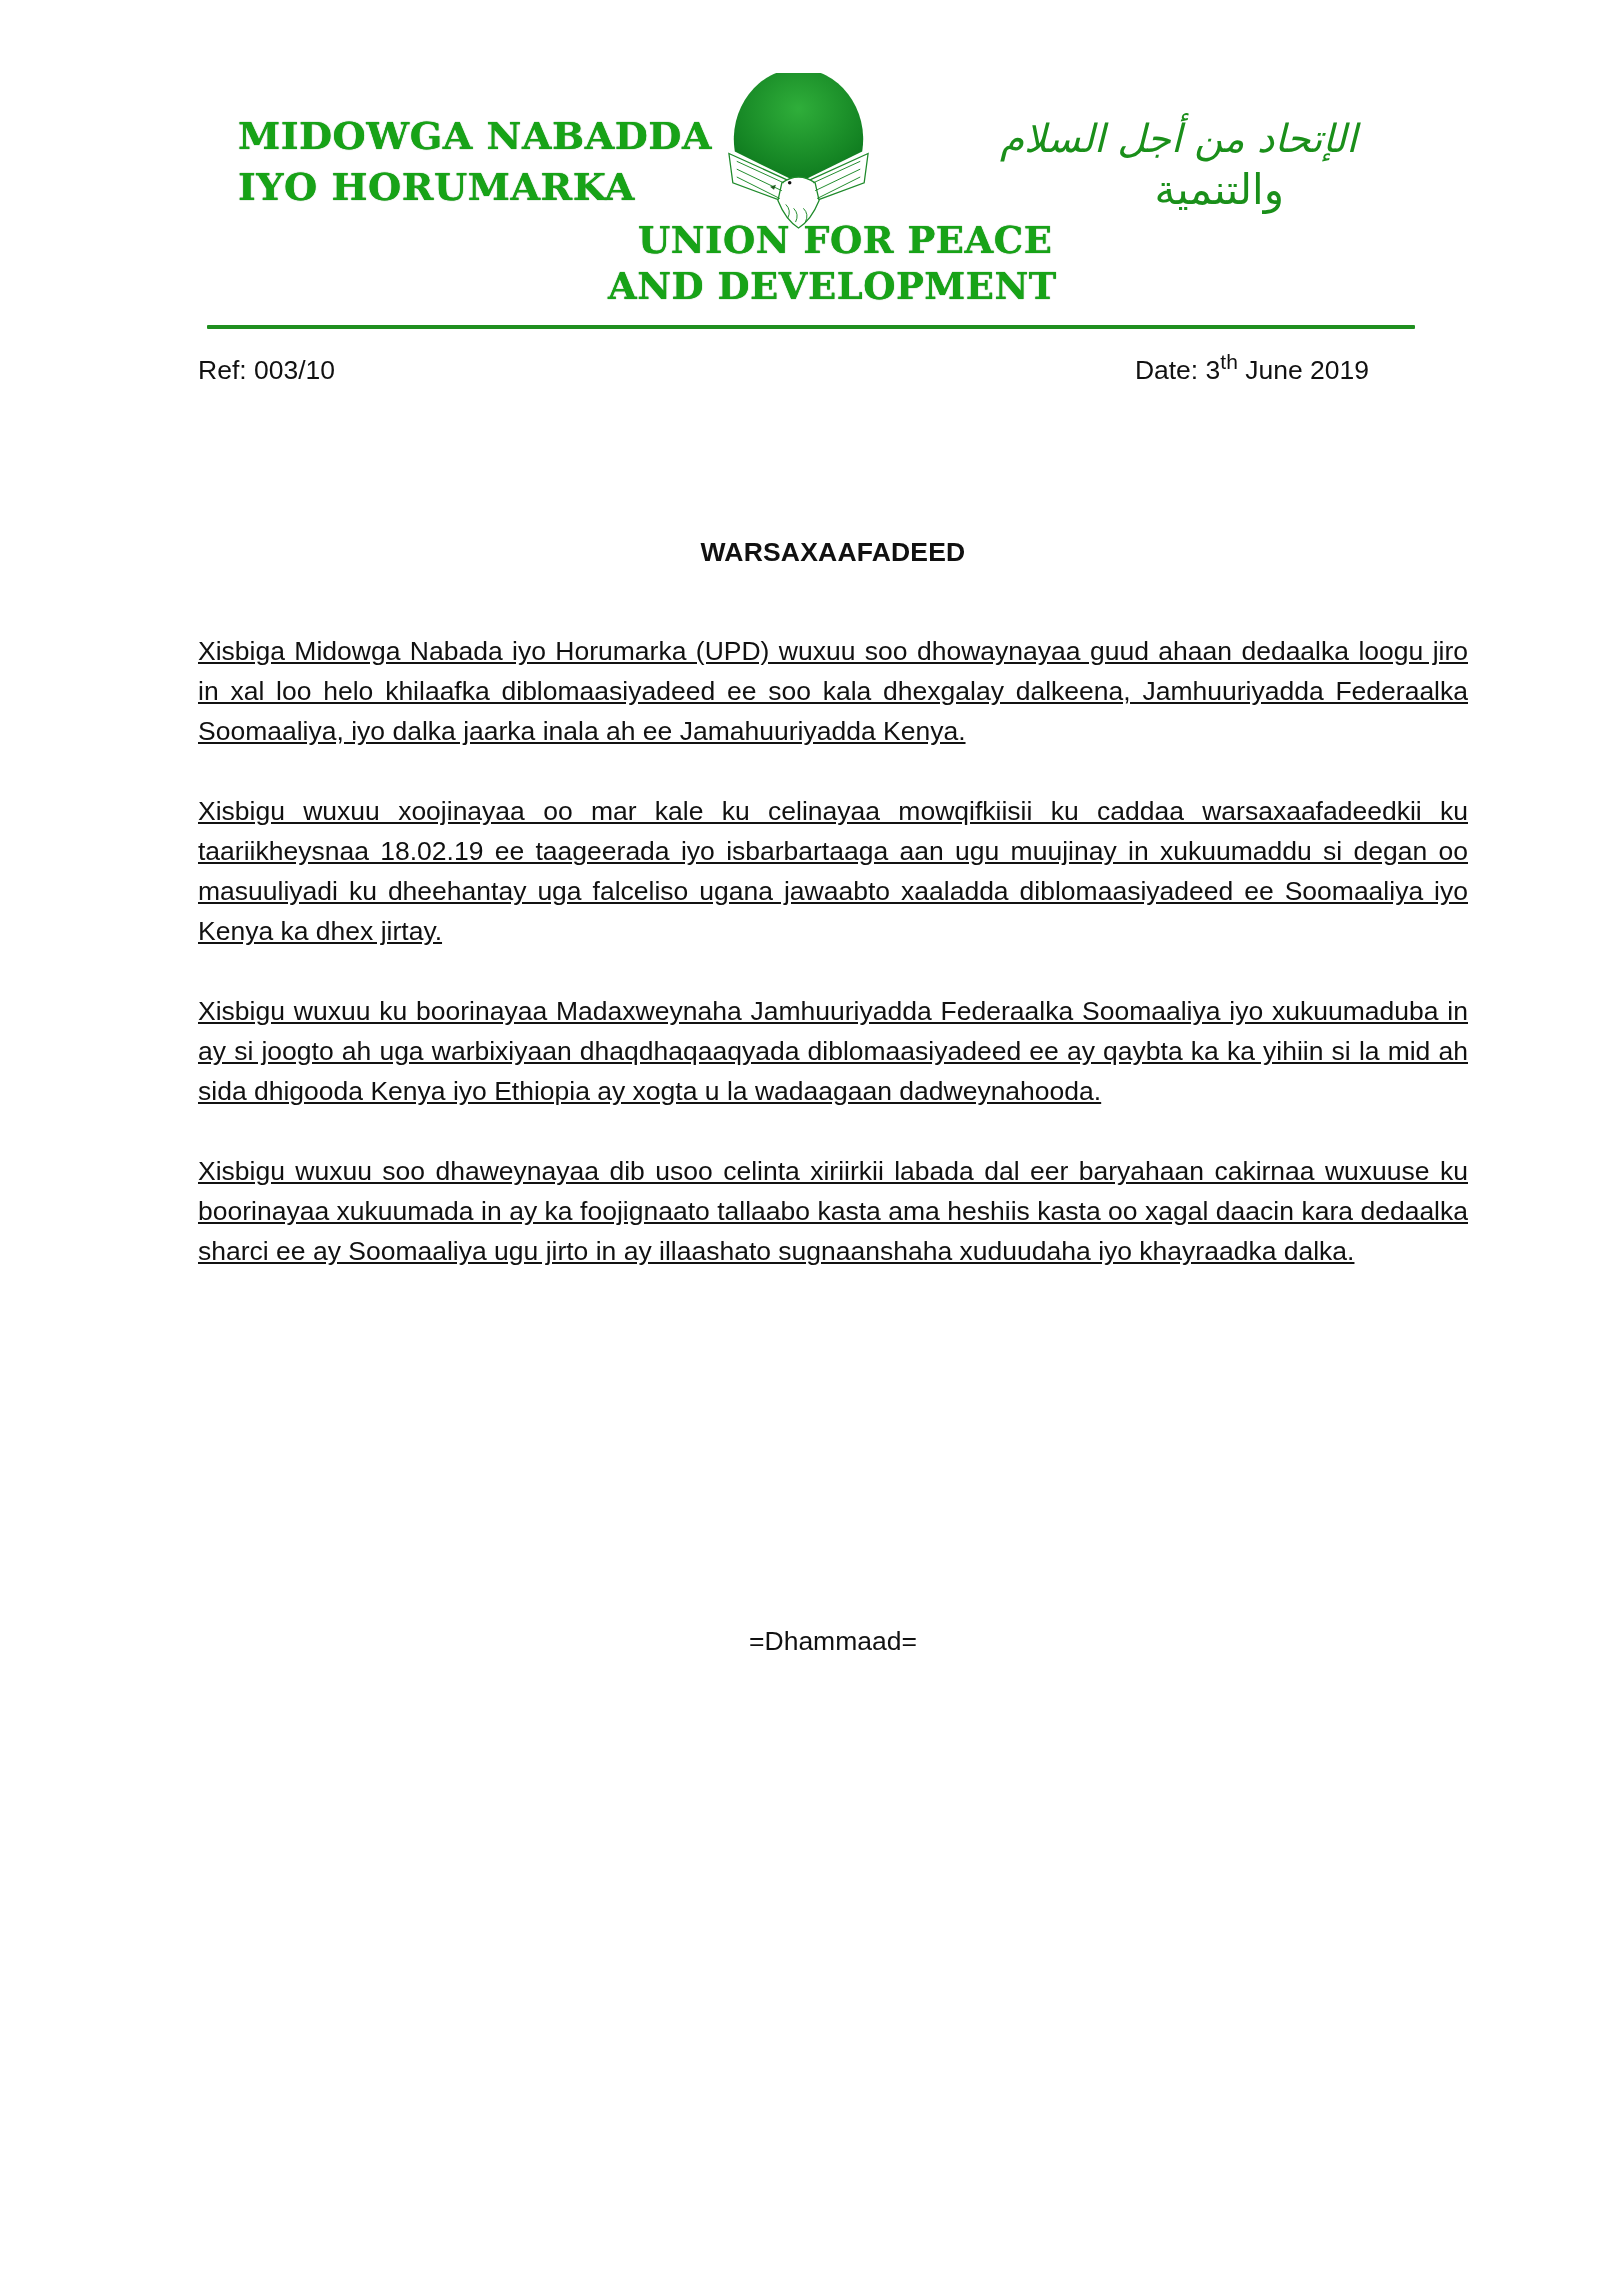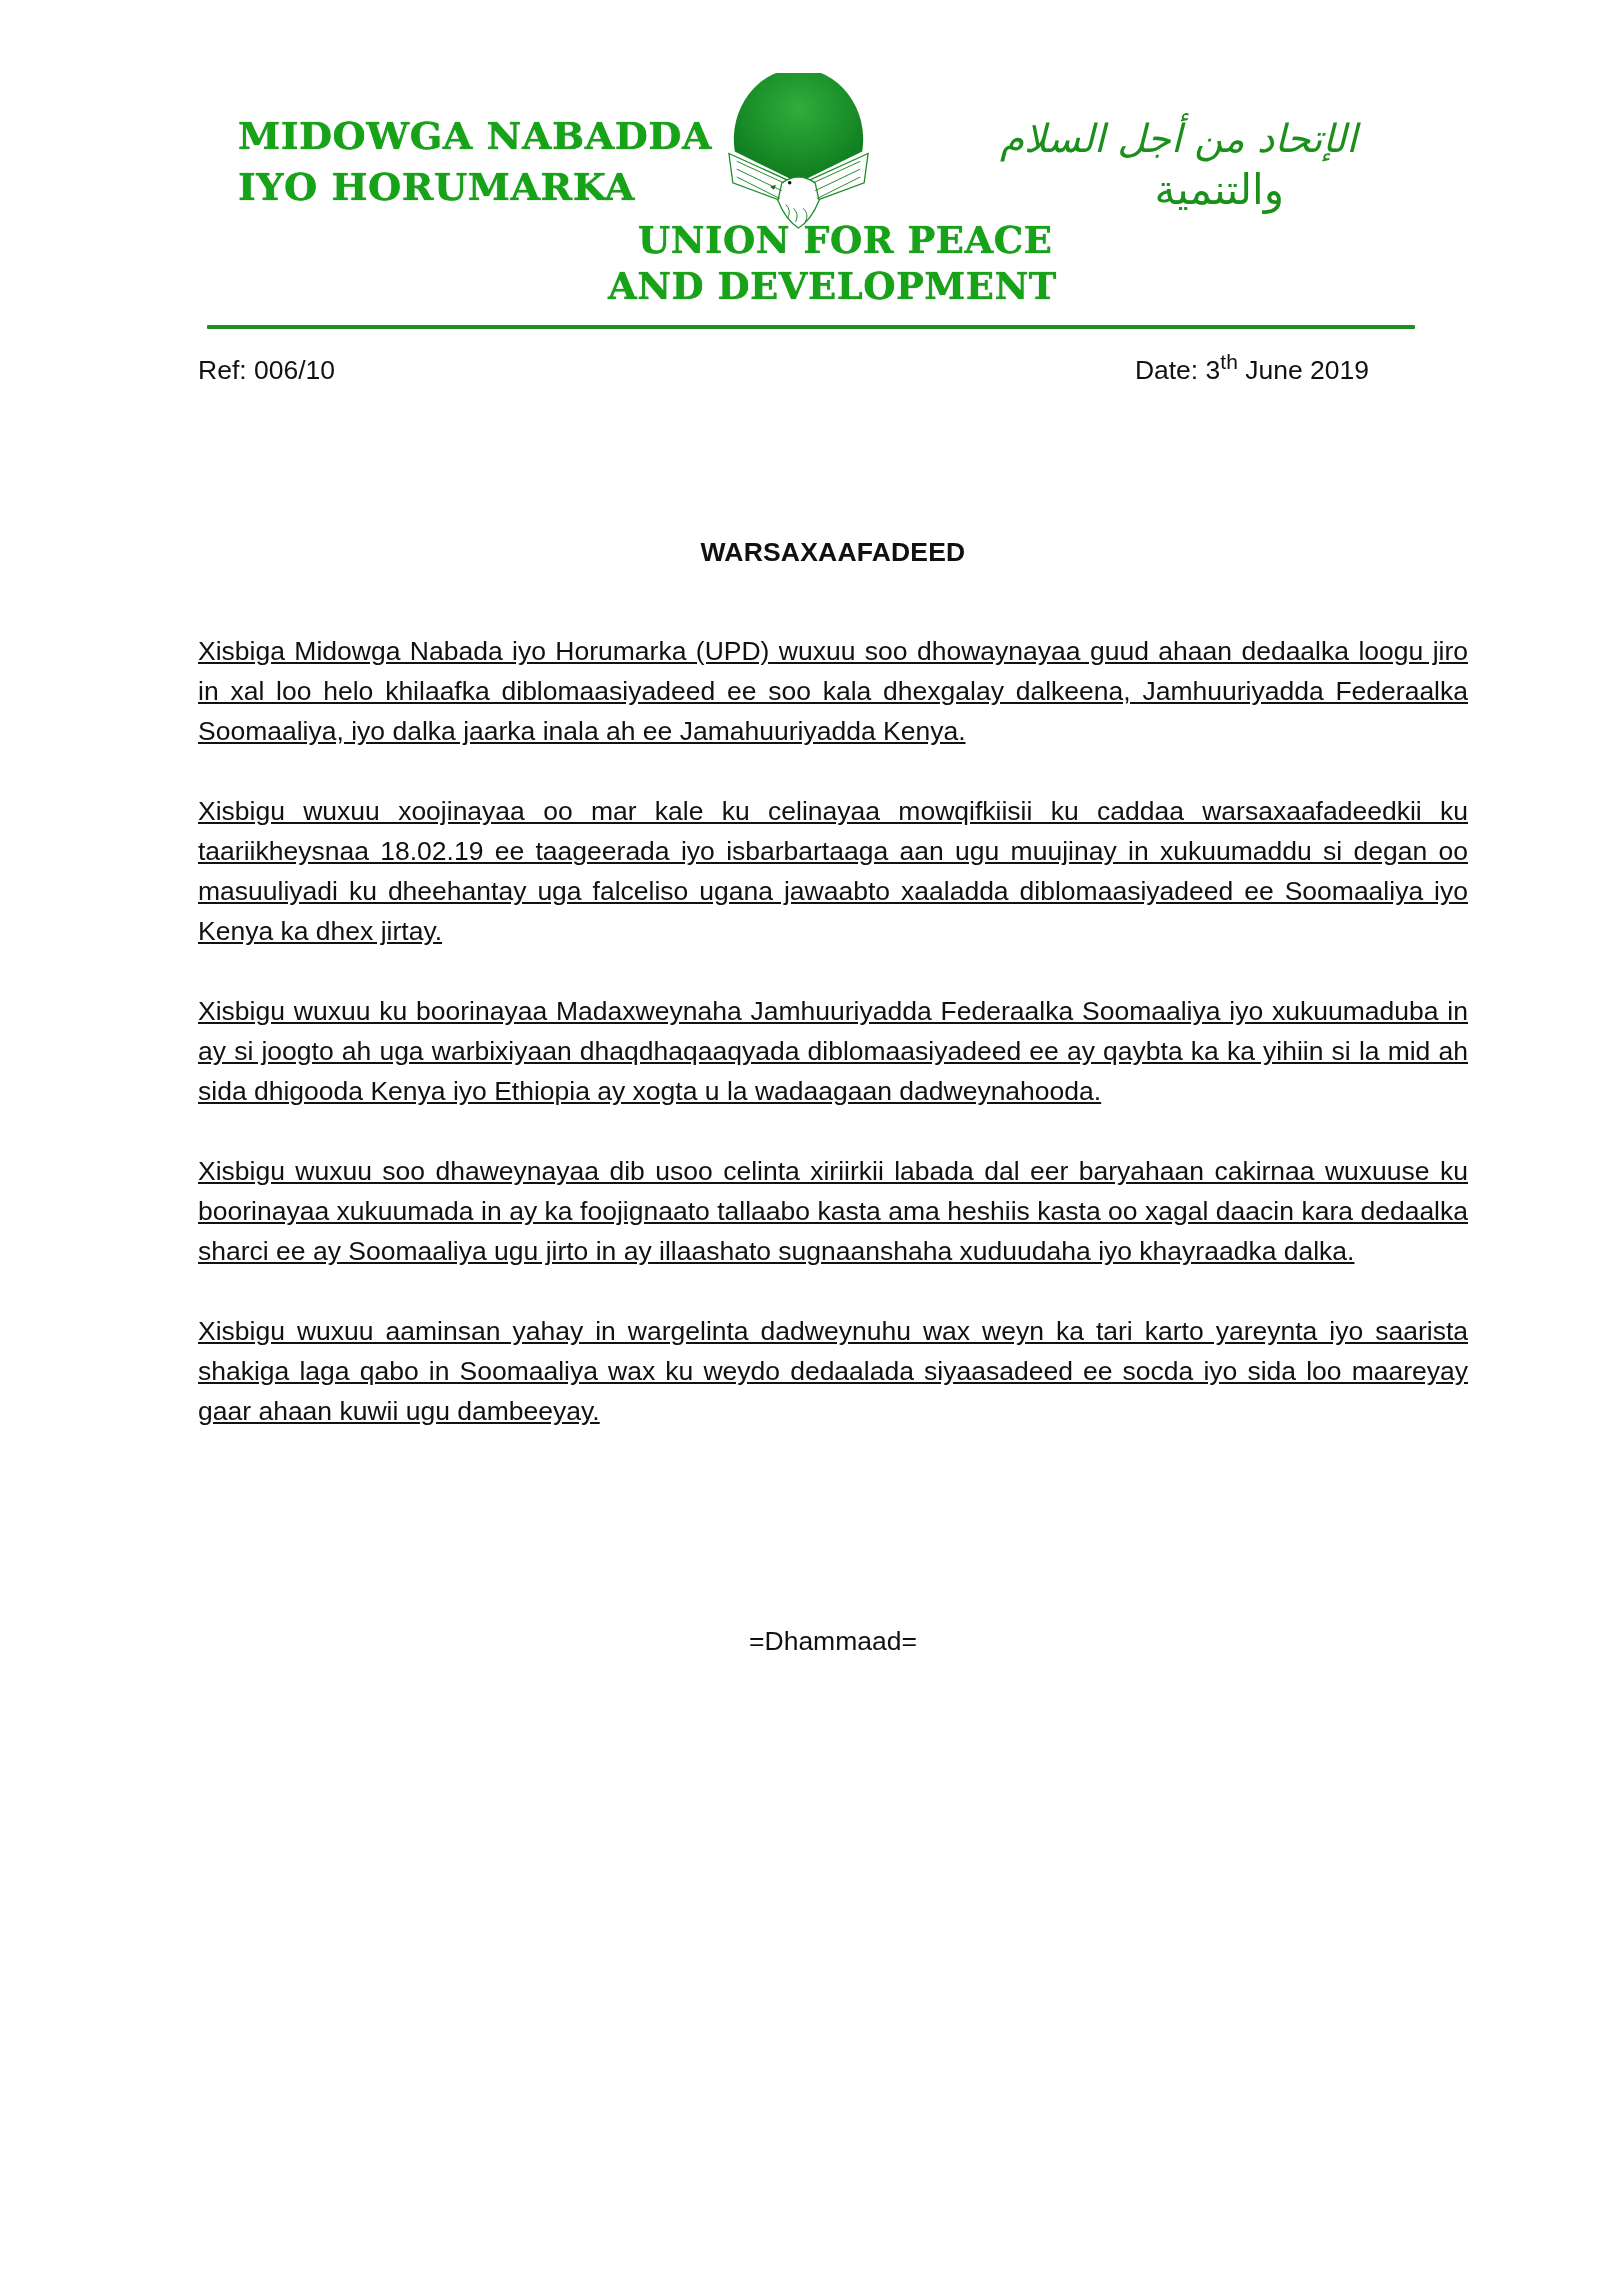--- a/index.html
+++ b/index.html
@@ -76,27 +76,26 @@
 
   <div id="org-ar-line1" class="letterhead-ar">الإتحاد من أجل السلام</div>
   <div id="org-ar-line2" class="letterhead-ar">والتنمية</div>
 
   <div id="org-en-line1" class="letterhead-en">UNION FOR PEACE</div>
   <div id="org-en-line2" class="letterhead-en">AND DEVELOPMENT</div>
 
   <div id="header-rule"></div>
 </div>
 
-<div id="ref-line" class="meta">Ref: 006/10</div>
+<div id="ref-line" class="meta">Ref: 003/10</div>
 <div id="date-line" class="meta"><span>Date: 3</span><sup>th</sup><span> June 2019</span></div>
 
 <div id="doc-title">WARSAXAAFADEED</div>
 
 <div id="body">
   <p>Xisbiga Midowga Nabada iyo Horumarka (UPD) wuxuu soo dhowaynayaa guud ahaan dedaalka loogu jiro in xal loo helo khilaafka diblomaasiyadeed ee soo kala dhexgalay dalkeena, Jamhuuriyadda Federaalka Soomaaliya, iyo dalka jaarka inala ah ee Jamahuuriyadda Kenya.</p>
   <p>Xisbigu wuxuu xoojinayaa oo mar kale ku celinayaa mowqifkiisii ku caddaa warsaxaafadeedkii ku taariikheysnaa 18.02.19 ee taageerada iyo isbarbartaaga aan ugu muujinay in xukuumaddu si degan oo masuuliyadi ku dheehantay uga falceliso ugana jawaabto xaaladda diblomaasiyadeed ee Soomaaliya iyo Kenya ka dhex jirtay.</p>
   <p>Xisbigu wuxuu ku boorinayaa Madaxweynaha Jamhuuriyadda Federaalka Soomaaliya iyo xukuumaduba in ay si joogto ah uga warbixiyaan dhaqdhaqaaqyada diblomaasiyadeed ee ay qaybta ka ka yihiin si la mid ah sida dhigooda Kenya iyo Ethiopia ay xogta u la wadaagaan dadweynahooda.</p>
   <p>Xisbigu wuxuu soo dhaweynayaa dib usoo celinta xiriirkii labada dal eer baryahaan cakirnaa wuxuuse ku boorinayaa xukuumada in ay ka foojignaato tallaabo kasta ama heshiis kasta oo xagal daacin kara dedaalka sharci ee ay Soomaaliya ugu jirto in ay illaashato sugnaanshaha xuduudaha iyo khayraadka dalka.</p>
-  <p>Xisbigu wuxuu aaminsan yahay in wargelinta dadweynuhu wax weyn ka tari karto yareynta iyo saarista shakiga laga qabo in Soomaaliya wax ku weydo dedaalada siyaasadeed ee socda iyo sida loo maareyay gaar ahaan kuwii ugu dambeeyay.</p>
 </div>
 
 <div id="closing">=Dhammaad=</div>
 
 
 </body></html>

